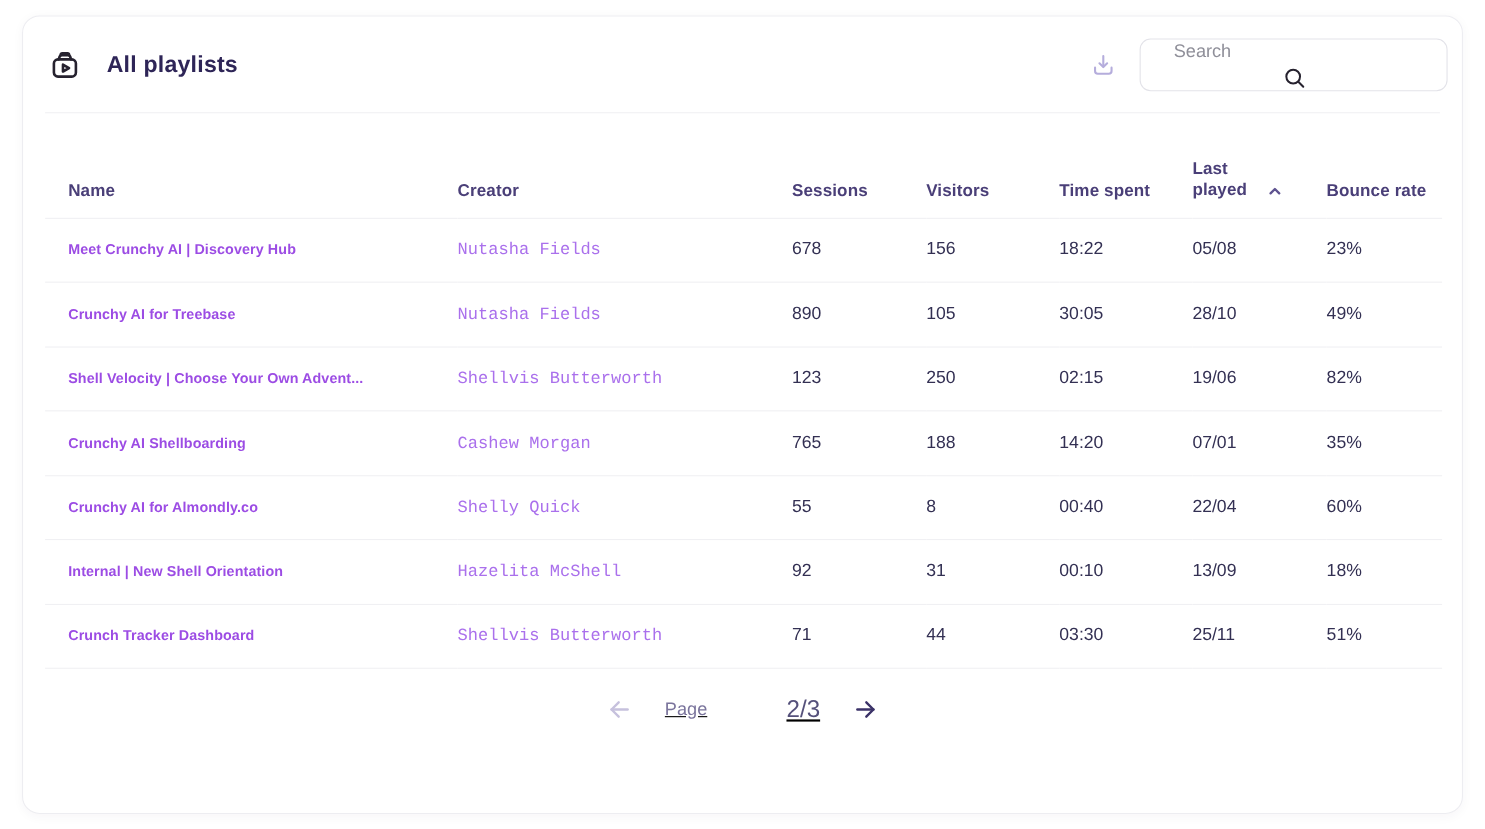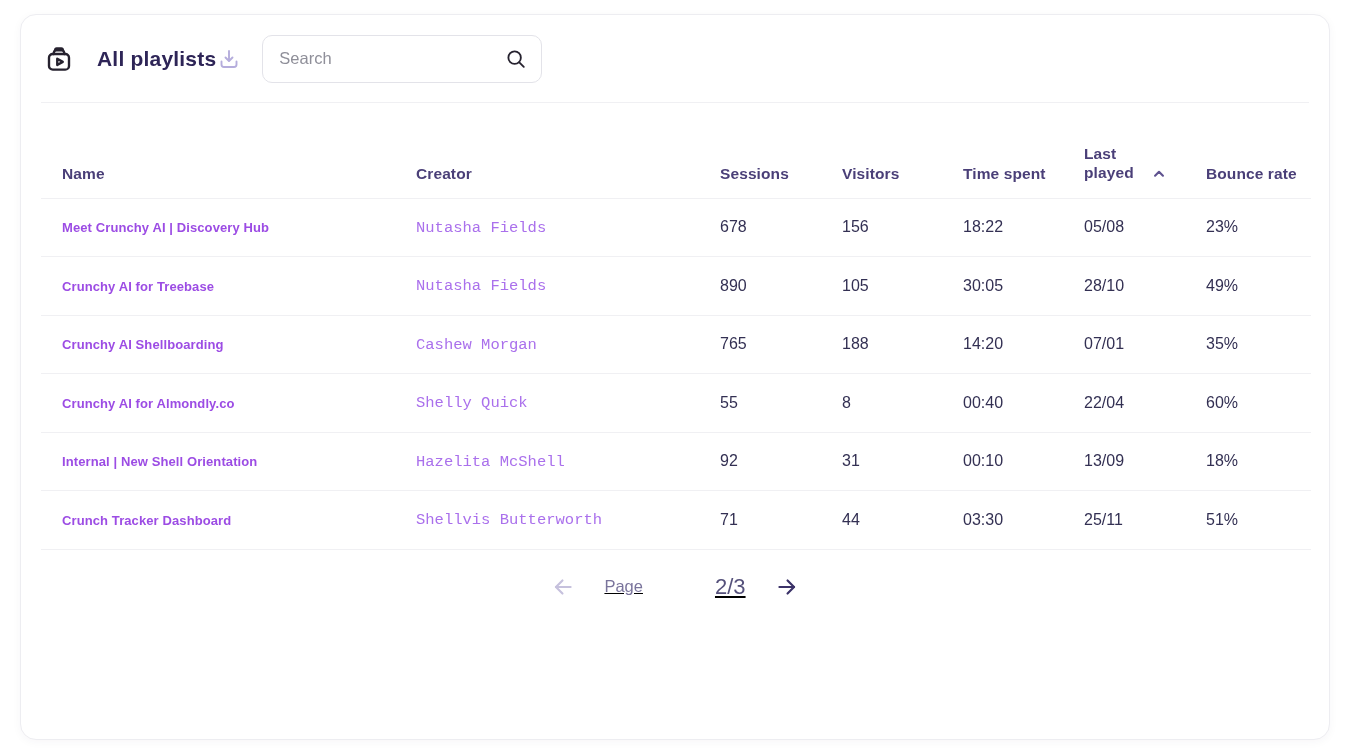--- a/index.html
+++ b/index.html
@@ -35,20 +35,21 @@
     background:#fff;
     border:1px solid var(--card-border);
     border-radius:16px;
     box-shadow:0 2px 10px rgba(40,35,80,0.04);
   }
   
   .card-header{
     height:87px;
     display:flex;
     align-items:center;
+    justify-content:space-between;
     padding:0 13px 0 22px;
   }
   .title-group{display:flex;align-items:center;gap:22px;}
   .bag-icon{width:32px;height:32px;display:inline-flex;align-items:center;justify-content:center;}
   .page-title{
     font-size:21px;
     font-weight:700;
     color:var(--title-ink);
     letter-spacing:.2px;
   }
@@ -57,20 +58,21 @@
     background:none;border:none;cursor:pointer;
     width:26px;height:26px;display:inline-flex;align-items:center;justify-content:center;
   }
   .search-box{
     width:280px;height:48px;
     border:1px solid var(--search-border);
     border-radius:10px;
     display:flex;align-items:center;
     padding:0 14px 0 16px;
     background:#fff;
+    flex-direction:column;
   }
   .search-box input{
     flex:1;border:none;outline:none;
     font-family:"Liberation Sans", sans-serif;
     font-size:16.5px;color:var(--cell-ink);
     background:transparent;
   }
   .search-box input::placeholder{color:var(--placeholder);}
   .search-icon{width:22px;height:22px;flex:0 0 auto;}
   .header-divider{
@@ -214,20 +216,29 @@
         <tr>
           <td class="c-name"><span class="plink">Crunchy AI for Treebase</span></td>
           <td><span class="creator-link">Nutasha Fields</span></td>
           <td>890</td>
           <td>105</td>
           <td>30:05</td>
           <td>28/10</td>
           <td>49%</td>
         </tr>
         <tr>
+          <td class="c-name"><span class="plink">Shell Velocity | Choose Your Own Advent...</span></td>
+          <td><span class="creator-link">Shellvis Butterworth</span></td>
+          <td>123</td>
+          <td>250</td>
+          <td>02:15</td>
+          <td>19/06</td>
+          <td>82%</td>
+        </tr>
+        <tr>
           <td class="c-name"><span class="plink">Crunchy AI Shellboarding</span></td>
           <td><span class="creator-link">Cashew Morgan</span></td>
           <td>765</td>
           <td>188</td>
           <td>14:20</td>
           <td>07/01</td>
           <td>35%</td>
         </tr>
         <tr>
           <td class="c-name"><span class="plink">Crunchy AI for Almondly.co</span></td>

